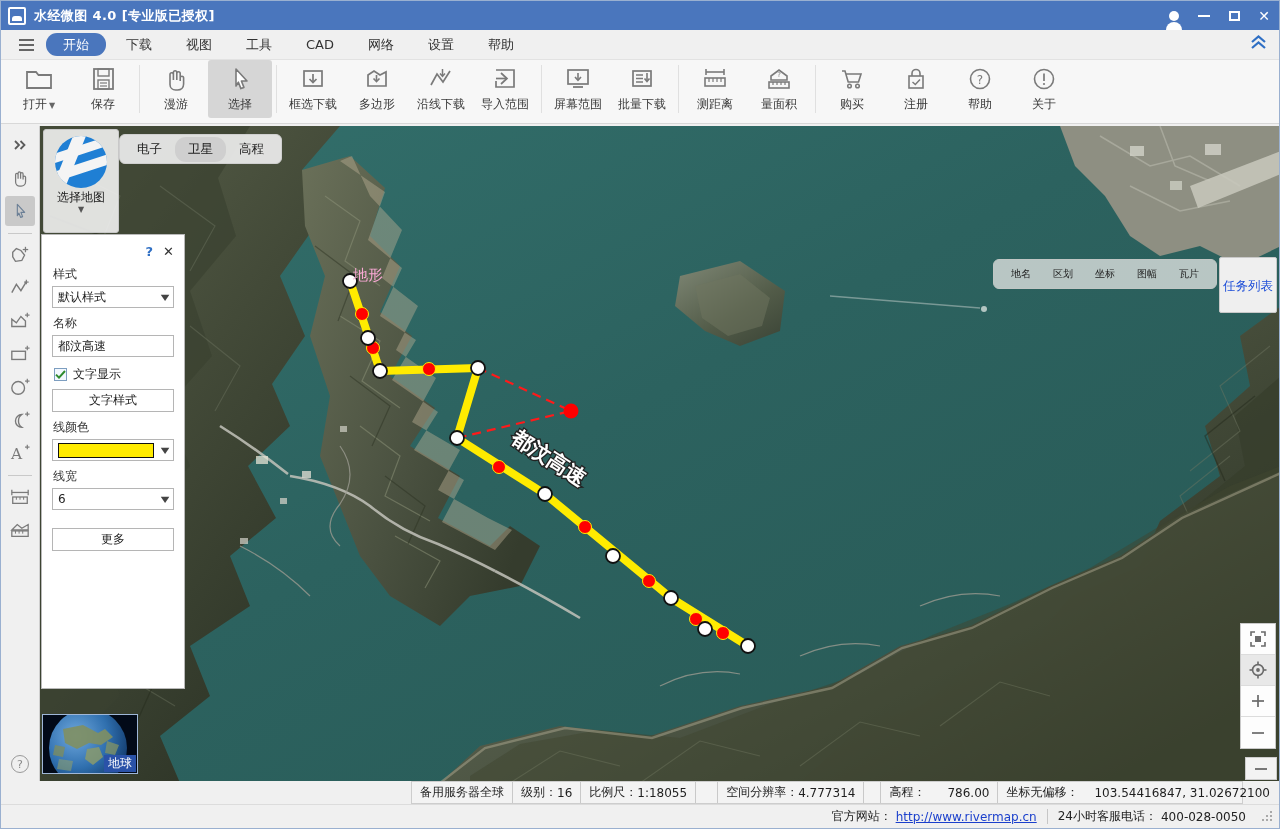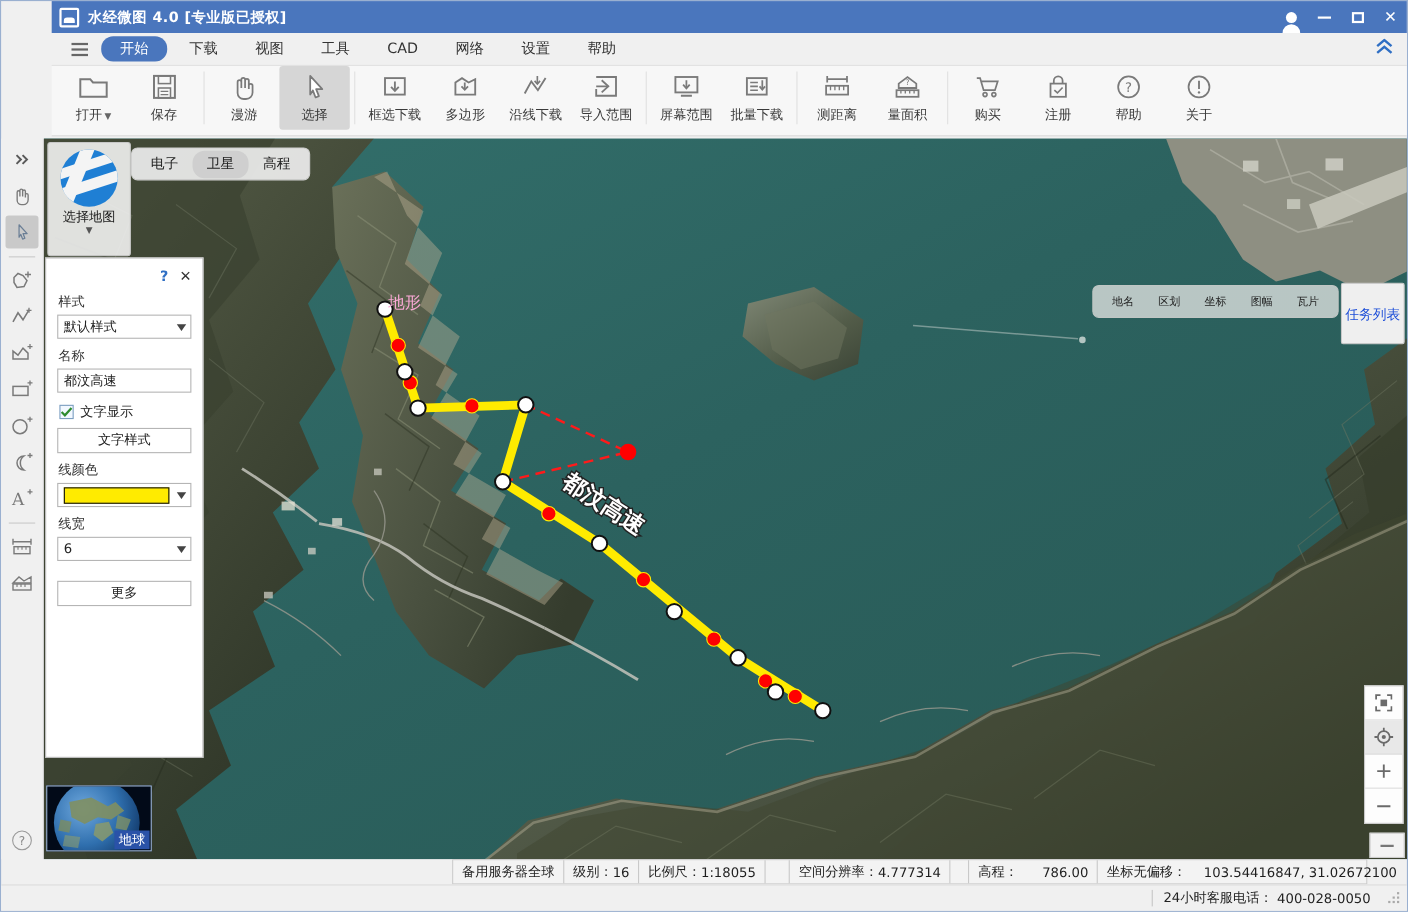--- a/index.html
+++ b/index.html
@@ -5,21 +5,21 @@
   * { box-sizing: border-box; }
   html, body { margin:0; padding:0; }
   body {
     width:1280px; height:829px;
     font-family:"DejaVu Sans","Liberation Sans",sans-serif;
     font-size:12px; color:#222;
     background:#f0f0f0; overflow:hidden;
     user-select:none;
   }
   #app { position:relative; width:1280px; height:829px;
-         border:1px solid #9ab0d0; background:#f0f0f0; overflow:hidden;padding-left:46px; }
+         border:1px solid #9ab0d0; background:#f0f0f0; overflow:hidden; }
 
   
   .titlebar {
     height:29px; background:#4a76bd; display:flex; align-items:center;
     color:#fff; position:relative;
   }
   .titlebar .logo {
     width:18px;height:18px;margin-left:7px;margin-right:8px;
     border:2px solid #fff; border-radius:2px; position:relative; flex:0 0 auto;
   }
@@ -865,20 +865,24 @@
       <div class="sb-spring"></div>
     </div>
     <div class="sb-right-btn">
       <svg width="14" height="4" viewBox="0 0 14 4">
         <line x1="1" y1="2" x2="13" y2="2" stroke="#777" stroke-width="2"></line>
       </svg>
     </div>
   </div>
 
   <div class="footer">
+    <div class="f-cell">
+      <span>官方网站：</span>
+      <span class="f-link">http://www.rivermap.cn</span>
+    </div>
     <div class="f-sep"></div>
     <div class="f-cell">
       <span>24小时客服电话：</span>
       <span>400-028-0050</span>
     </div>
     <div class="grip">
       <i style="left:8px;top:8px"></i>
         <i style="left:4px;top:8px"></i>
         <i style="left:8px;top:4px"></i>
       <i style="left:0px;top:8px"></i>

